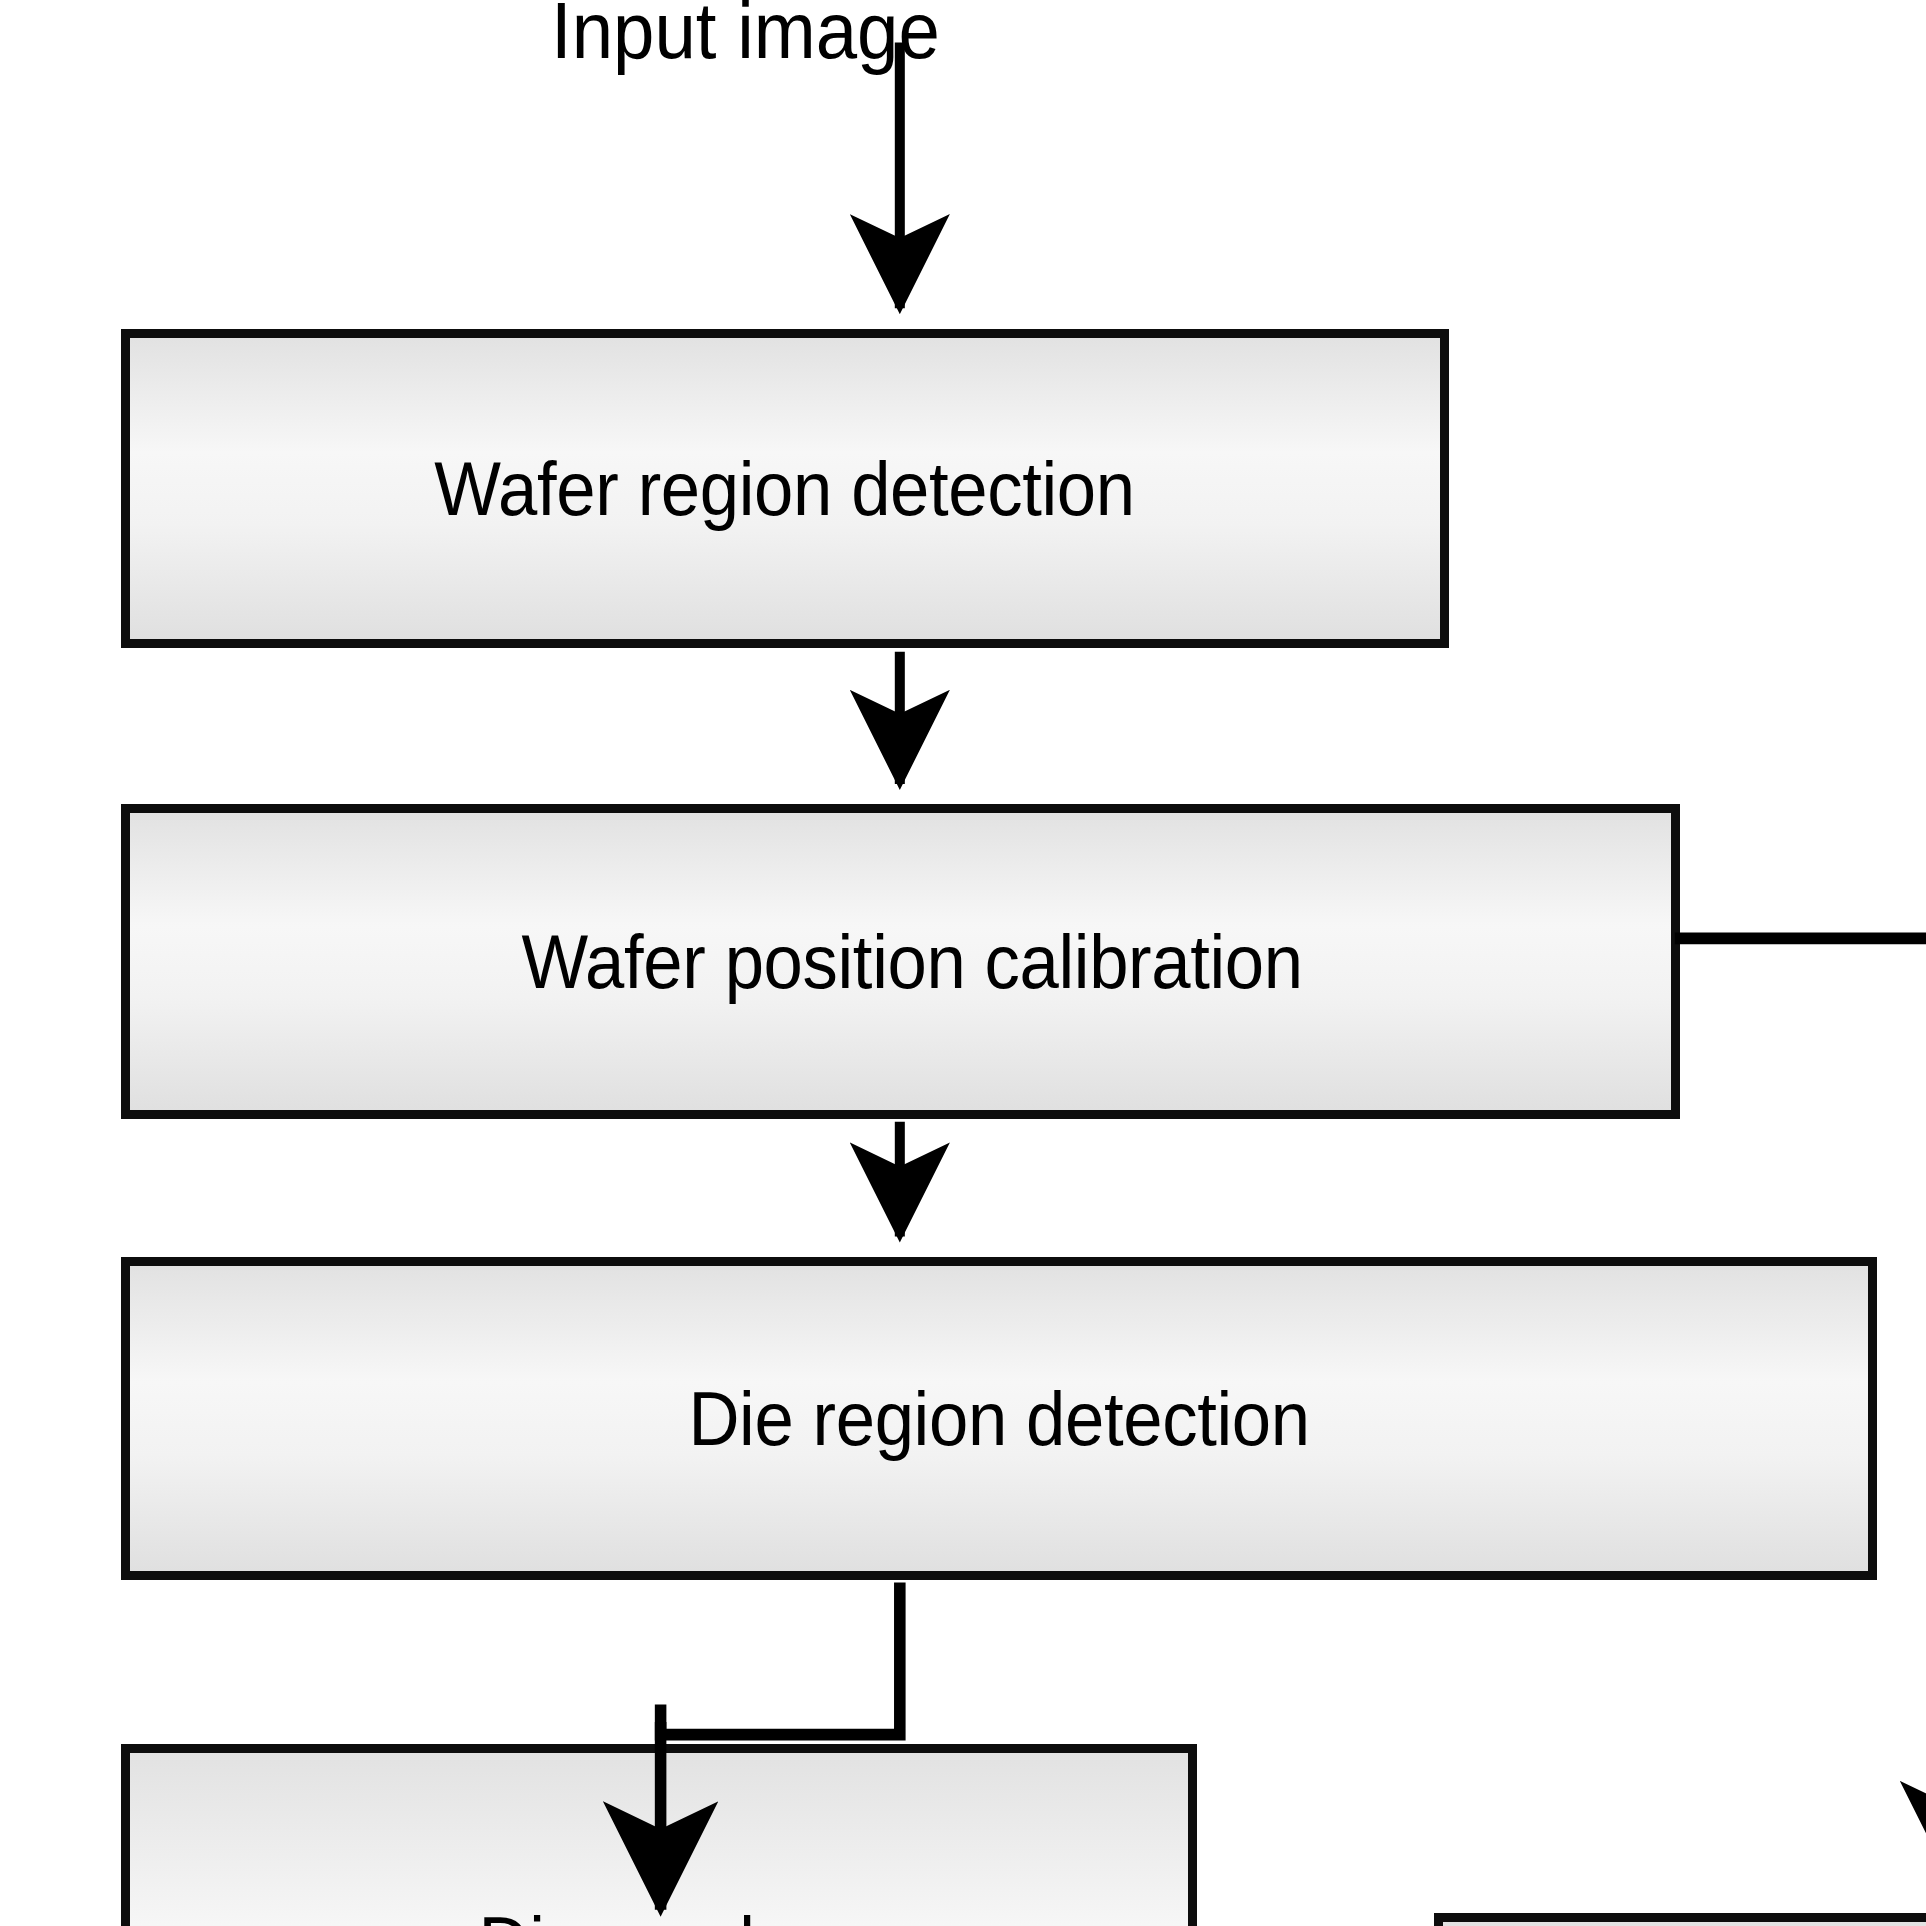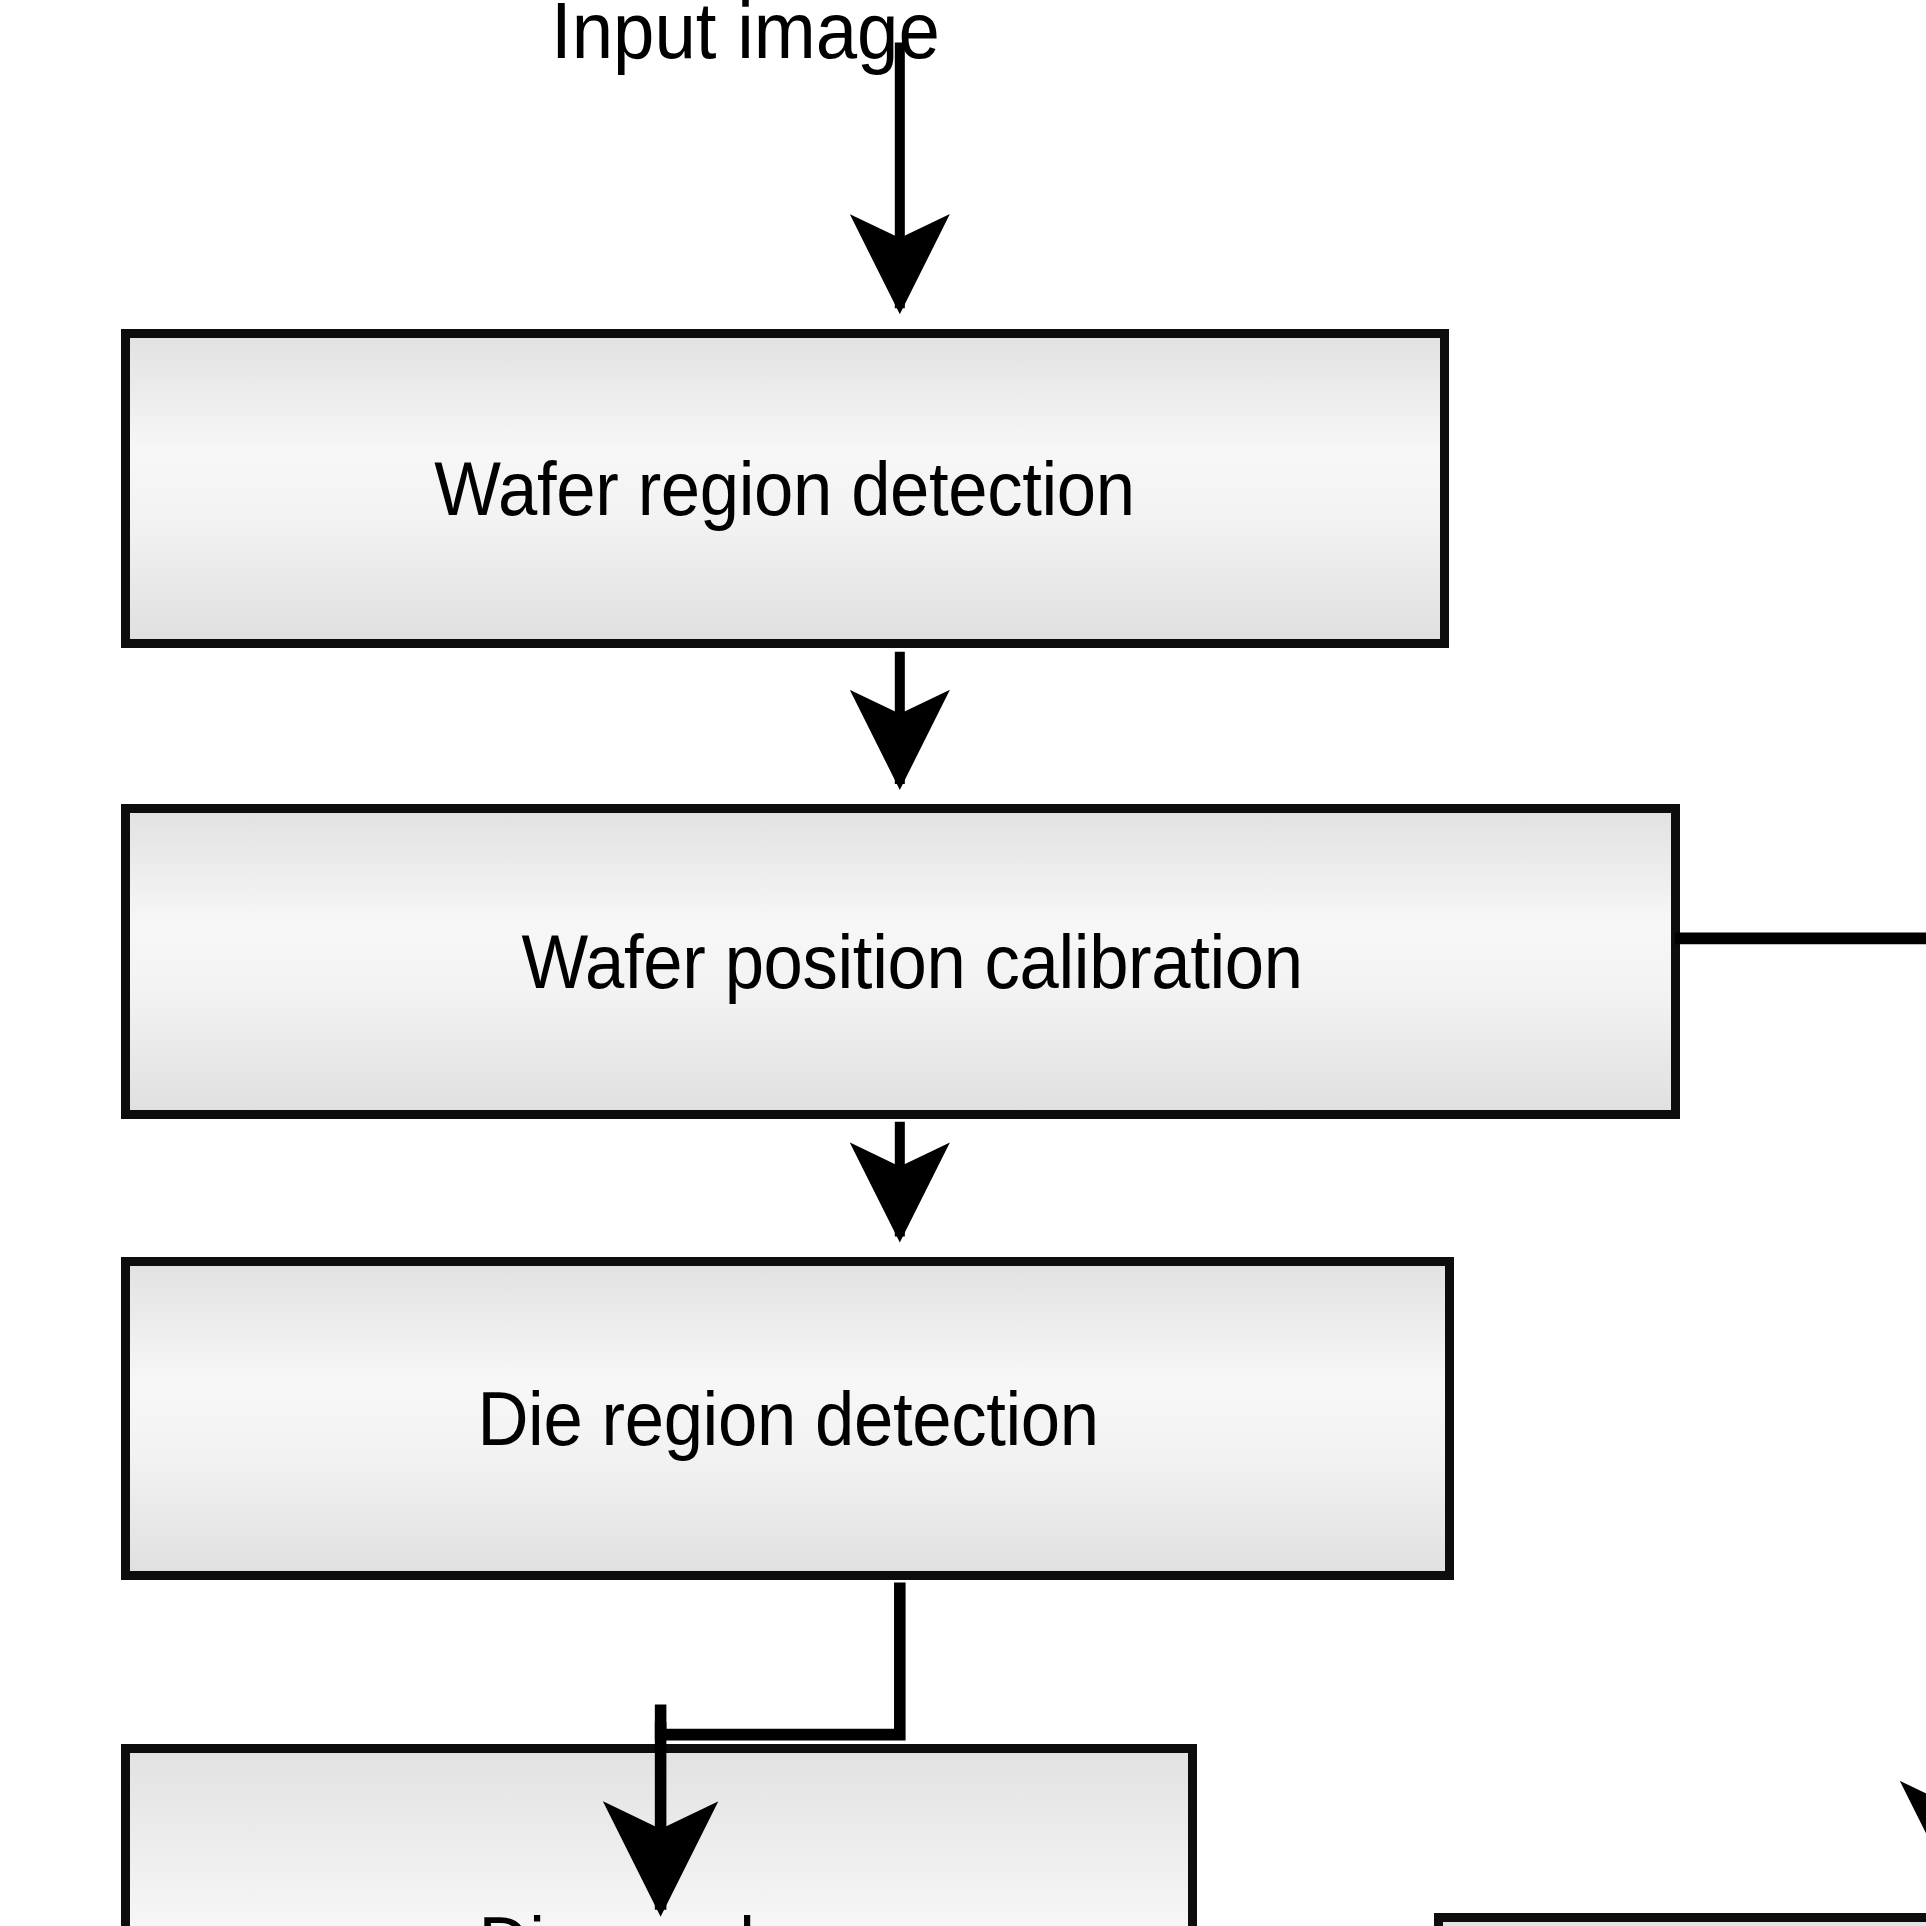--- a/index.html
+++ b/index.html
@@ -18,21 +18,21 @@
   .node::before{content:"";position:absolute;left:-10.4px;top:-9.6px;right:-11.2px;bottom:-10.4px;
         background:#dedede;z-index:-2;}
   .node::after{content:"";position:absolute;left:15.4px;top:16px;right:-26px;bottom:-24px;
         background:#9b9b9b;z-index:-3;}
   .node .cap{position:relative;z-index:2;
         font-size:76px;font-weight:400;letter-spacing:-0.4px;
         white-space:pre-line;transform:scaleX(.93);}
 
   #n1{left:121px;top:329px;width:1328px;height:319px;}
   #n2{left:121px;top:804px;width:1559px;height:315px;padding-left:24px;}
-  #n3{left:121px;top:1257px;width:1333px;height:323px;}
+  #n3{left:121px;top:1257px;width:1756px;height:323px;}
   #n4{left:121px;top:1744px;width:1076px;height:490px;}
   #n5{left:1434px;top:1913px;width:1028px;height:310px;}
 
   #n4 .cap,#n5 .cap{line-height:1.18;}
 
   
   .label{position:absolute;color:#000;font-size:80px;white-space:nowrap;
          transform:scaleX(.93);transform-origin:left center;}
   #lbl-input{left:551px;top:-15.4px;}
 

